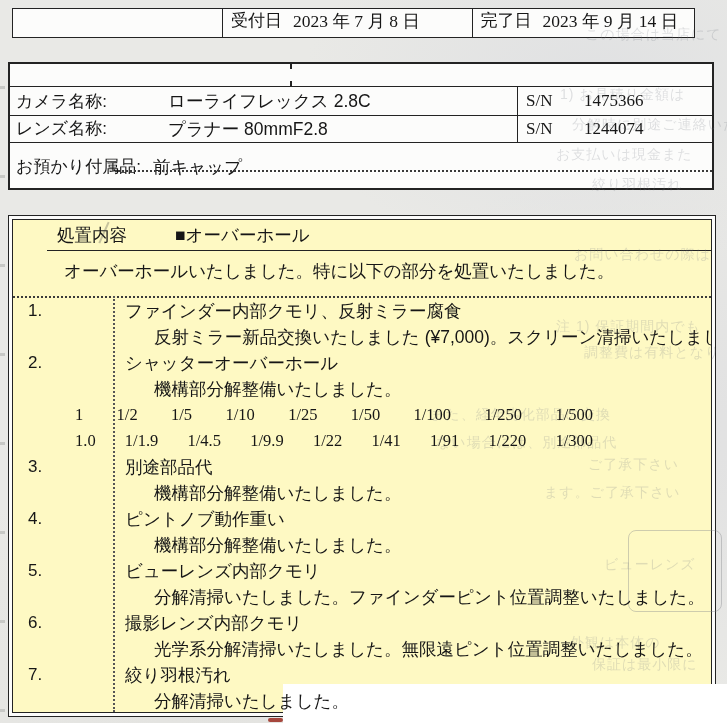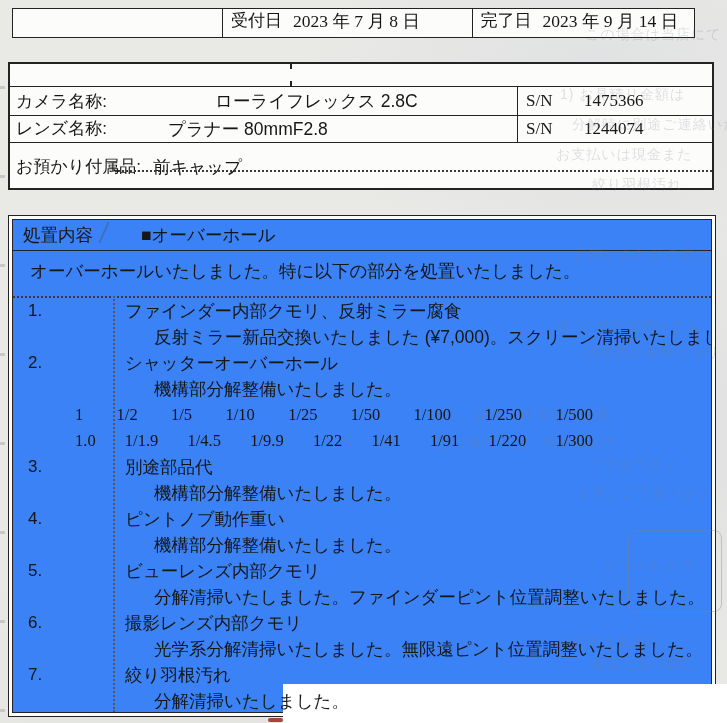--- a/index.html
+++ b/index.html
@@ -13,21 +13,21 @@
     font-family:"Liberation Sans",sans-serif;color:#161616;
   }
   
   .edge-ticks{position:absolute;left:0;top:0;width:5px;height:100%;z-index:1;
     background:repeating-linear-gradient(180deg, transparent 0 86px, #c2c3c0 86px 89px);opacity:.85;}
   .bt{position:absolute;z-index:3;color:#757a84;opacity:.22;font-size:14px;
     white-space:nowrap;filter:blur(.5px);letter-spacing:1px;}
   .bt0{left:585px;top:26px;} .bt1{left:560px;top:86px;} .bt2{left:572px;top:116px;}
   .bt3{left:556px;top:146px;} .bt4{left:592px;top:176px;} .bt5{left:574px;top:246px;}
   .bt6{left:556px;top:318px;text-align:center;} .bt7{left:584px;top:344px;} .bt8{left:430px;top:406px;}
-  .bt9{left:436px;top:434px;} .bt10{left:588px;top:456px;} .bt11{left:576px;top:484px;font-family:Liberation Serif, serif;}
+  .bt9{left:436px;top:434px;} .bt10{left:588px;top:456px;} .bt11{left:544px;top:484px;font-family:Liberation Serif, serif;}
   .bt12{left:604px;top:556px;} .bt13{left:570px;top:634px;} .bt14{left:592px;top:656px;}
   .bt-box{position:absolute;left:628px;top:530px;width:92px;height:80px;z-index:3;
     border:1.5px solid rgba(130,132,138,.38);border-radius:8px;}
   .redact{position:absolute;left:283px;top:684px;width:444px;height:39px;background:#ffffff;z-index:5;}
   .red-mark{position:absolute;left:268px;top:718px;width:15px;height:4px;background:#9b2b20;
     border-radius:2px;z-index:6;opacity:.85;}
   .slash-artifact{position:absolute;left:103px;top:221px;width:1.5px;height:23px;
     background:rgba(70,70,70,.3);transform:rotate(24deg);z-index:4;}
   
   .wbox{position:absolute;background:#fcfcfb;border:1.5px solid #232323;box-sizing:border-box;}
@@ -38,34 +38,34 @@
   .completed-box{left:471.5px;top:8px;width:223px;height:30px;}
   .date-box .lbl{padding-left:8px;width:62px;flex:none;}
   .date-box .val{font-family:"Liberation Serif",serif;font-size:17.5px;}
   
   .equip{left:8px;top:62px;width:706px;height:128px;border-width:2px;display:flex;flex-direction:column;}
   .eq-blank{height:22px;border-bottom:1.5px solid #232323;position:relative;flex:none;}
   .eq-tick{position:absolute;left:280px;width:2px;height:5px;background:#232323;}
   .eq-tick.top{top:0;} .eq-tick.bot{bottom:0;}
   .eq-row{border-bottom:1.5px solid #232323;display:flex;align-items:center;flex:none;
     font-size:17px;position:relative;}
-  .eq-row1{height:28px;gap:47px;} .eq-row2{height:25.5px;}
+  .eq-row1{height:28px;} .eq-row2{height:25.5px;}
   .eq-lbl{padding-left:6px;width:152px;flex:none;}
   .eq-val{flex:1;font-size:17.5px;}
   .eq-sn{border-left:1.5px solid #232323;width:194px;flex:none;align-self:stretch;
     display:flex;align-items:center;font-family:"Liberation Serif",serif;font-size:17px;}
   .eq-sn .snl{padding-left:8px;width:58px;flex:none;}
   .eq-row3{flex:1;display:flex;align-items:center;padding-top:3px;font-size:17px;position:relative;}
   .eq-row3 .eq-lbl3{padding-left:6px;flex:none;}
   .eq-row3 .eq-val3{margin-left:12px;font-size:17.5px;}
   .eq-dotline{position:absolute;left:105px;right:0;top:27px;border-top:2px dotted #3a3a3a;}
   
   .treat{left:8px;top:215px;width:708px;height:502px;padding:3px;}
-  .treat-inner{border:1.5px solid #232323;background:#3b82f6;height:100%;box-sizing:border-box;
-    position:relative;overflow:hidden;}
+  .treat-inner{border:1.5px solid #232323;background:#fef9c3;height:100%;box-sizing:border-box;
+    position:relative;overflow:hidden;padding-left:34px;}
   .tb-header{height:30px;line-height:30px;border-bottom:1.5px solid #232323;position:relative;
     font-size:17.5px;}
   .tb-header .hl{position:absolute;left:10px;}
   .tb-header .hv{position:absolute;left:128px;}
   .tb-intro{padding:8px 0 0 17px;font-size:17.5px;}
   .tb-dotline{position:absolute;left:0;right:0;top:76px;border-top:2px dotted #3a3a3a;}
   .tb-divider{position:absolute;left:100px;top:76px;bottom:0;border-left:2px dotted #555;}
   .items{position:absolute;left:0;right:0;top:78px;z-index:6;}
   .line{height:26px;line-height:26px;font-size:17.5px;white-space:nowrap;}
   .title-line{position:relative;padding-left:112px;}

